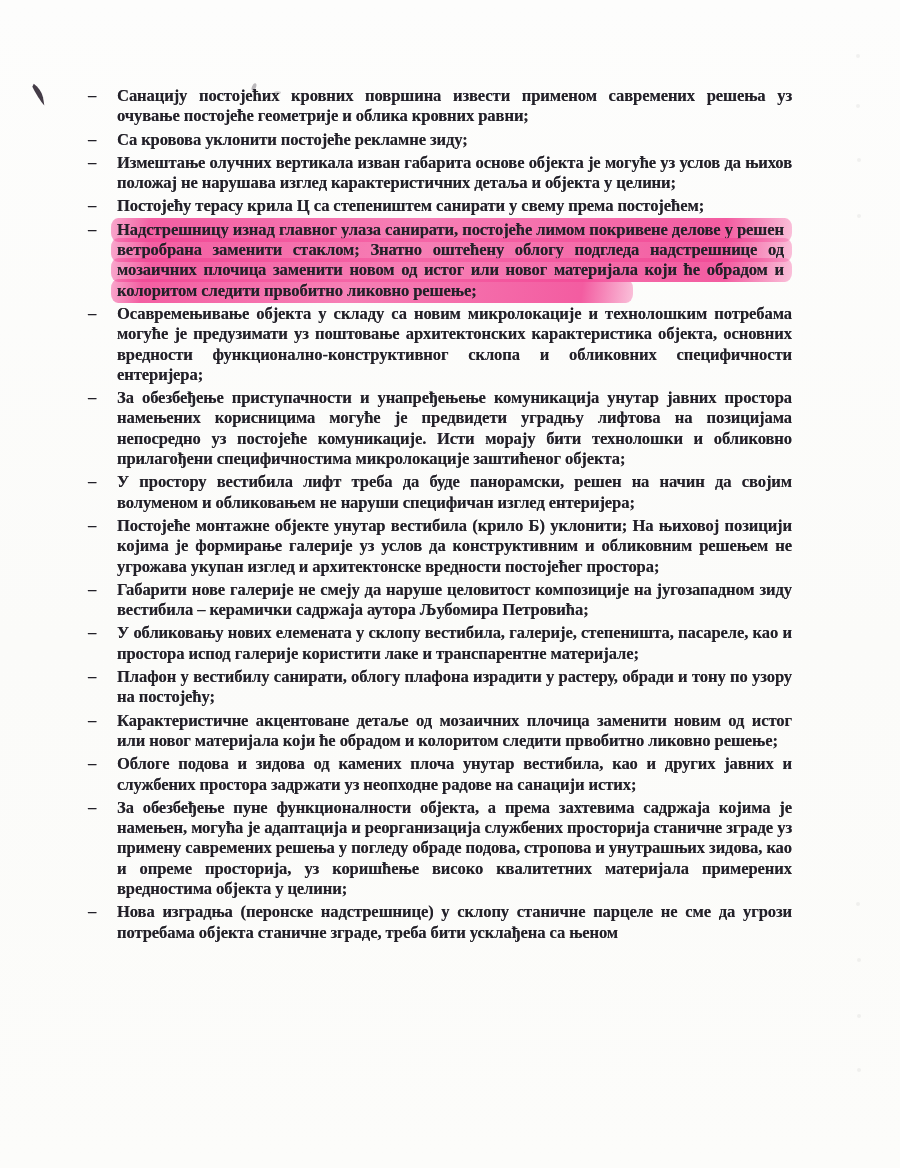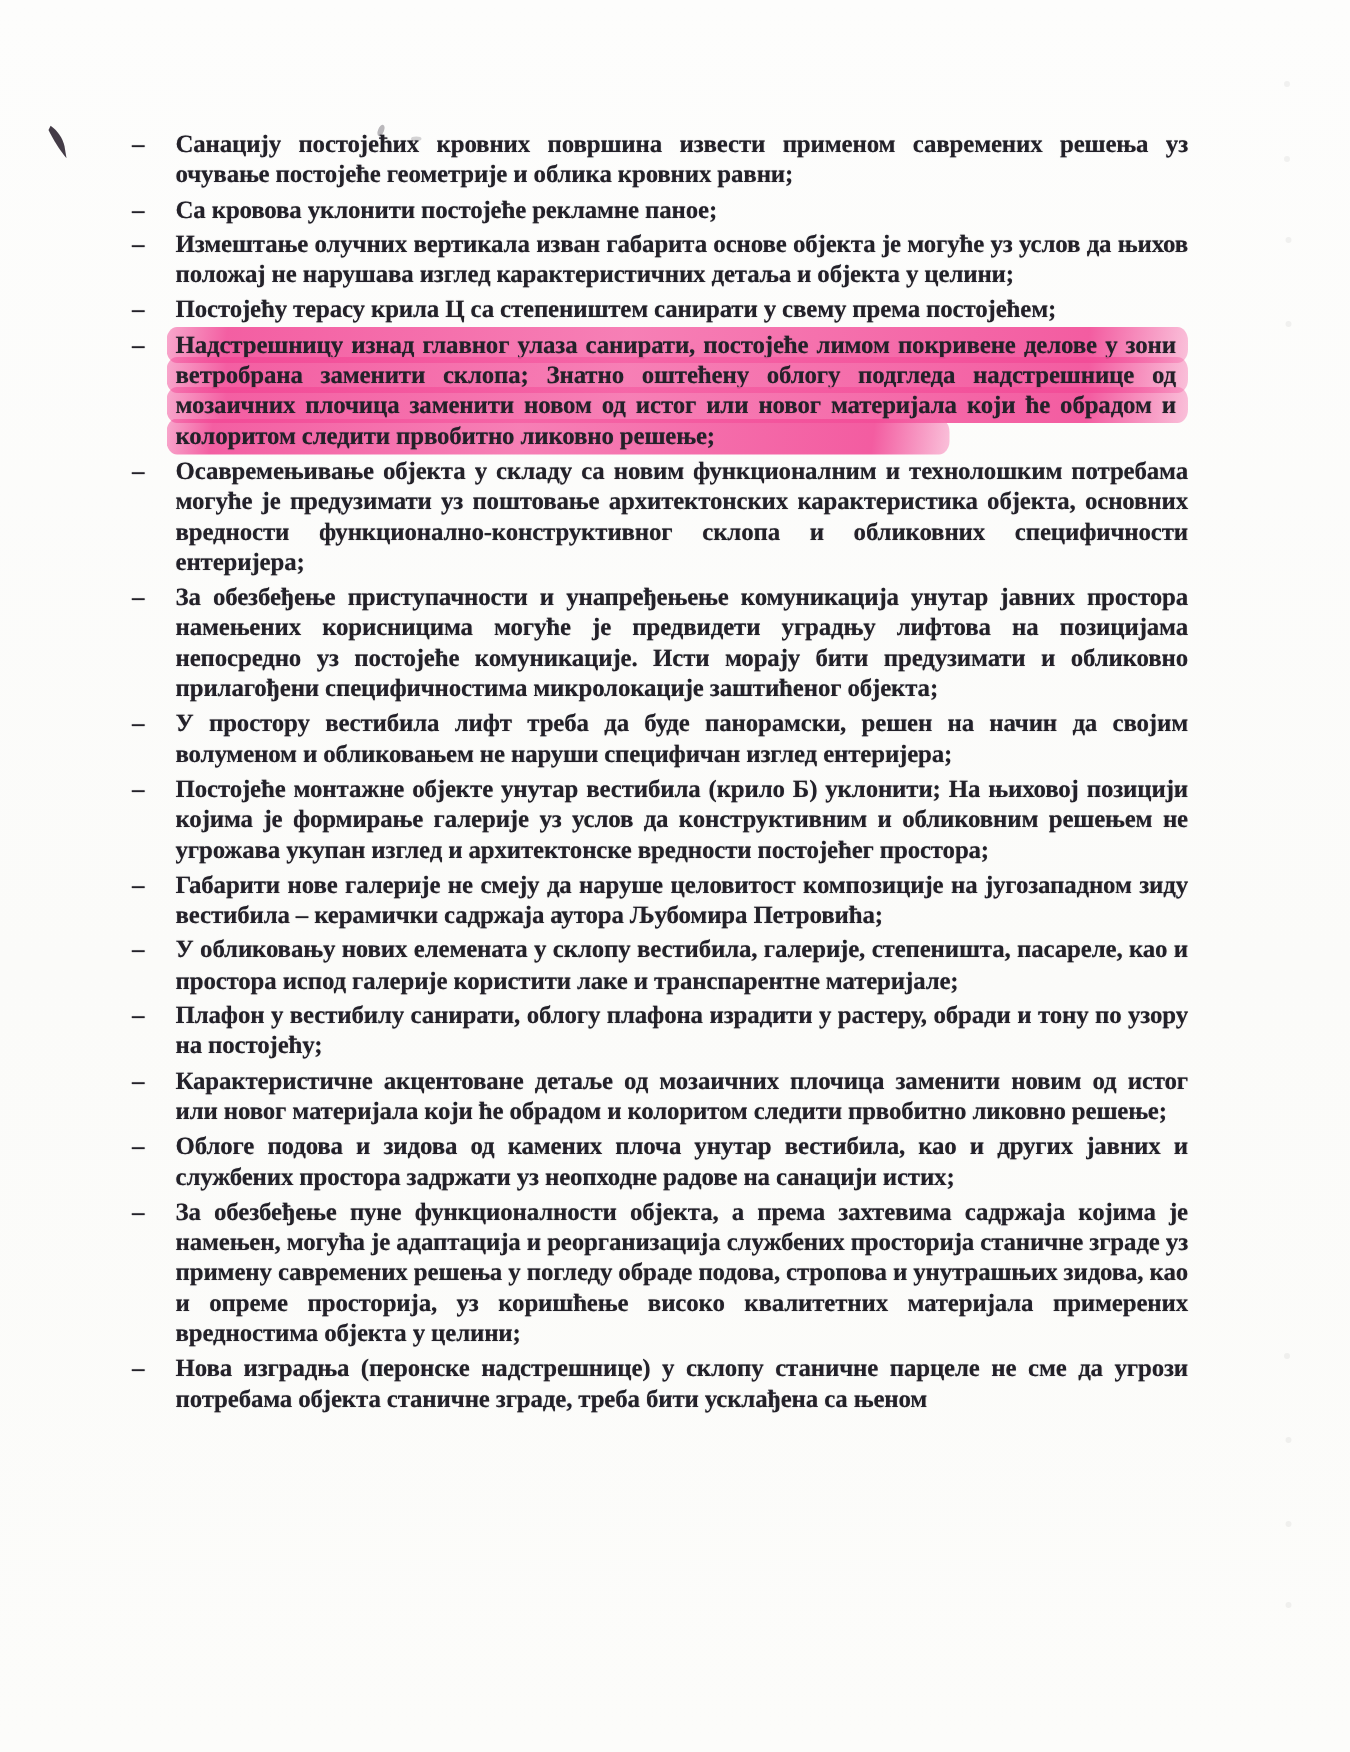--- a/index.html
+++ b/index.html
@@ -80,41 +80,41 @@
   <div class="edge-speck" style="left:857px; top:1068px;"></div>
 
   <div class="doc">
     <ul class="blist">
         <li>
           <span class="dash">–</span>
           <span class="btext">Санацију постојећих кровних површина извести применом савремених решења уз очување постојеће геометрије и облика кровних равни;</span>
         </li>
         <li>
           <span class="dash">–</span>
-          <span class="btext">Са кровова уклонити постојеће рекламне паное;</span>
+          <span class="btext">Са кровова уклонити постојеће рекламне зиду;</span>
         </li>
         <li>
           <span class="dash">–</span>
           <span class="btext">Измештање олучних вертикала изван габарита основе објекта је могуће уз услов да њихов положај не нарушава изглед карактеристичних детаља и објекта у целини;</span>
         </li>
         <li>
           <span class="dash">–</span>
           <span class="btext">Постојећу терасу крила Ц са степеништем санирати у свему према постојећем;</span>
         </li>
         <li>
           <span class="dash">–</span>
-          <span class="btext"><span class="hl"><span>Надстрешницу изнад главног улаза санирати, постојеће лимом покривене делове у зони ветробрана заменити склопа; Знатно оштећену облогу подгледа надстрешнице од мозаичних плочица заменити новом од истог или новог материјала који ће обрадом и колоритом следити првобитно ликовно решење;</span><span class="hl-tail"></span></span></span>
+          <span class="btext"><span class="hl"><span>Надстрешницу изнад главног улаза санирати, постојеће лимом покривене делове у решен ветробрана заменити стаклом; Знатно оштећену облогу подгледа надстрешнице од мозаичних плочица заменити новом од истог или новог материјала који ће обрадом и колоритом следити првобитно ликовно решење;</span><span class="hl-tail"></span></span></span>
         </li>
         <li>
           <span class="dash">–</span>
-          <span class="btext">Осавремењивање објекта у складу са новим функционалним и технолошким потребама могуће је предузимати уз поштовање архитектонских карактеристика објекта, основних вредности функционално-конструктивног склопа и обликовних специфичности ентеријера;</span>
+          <span class="btext">Осавремењивање објекта у складу са новим микролокације и технолошким потребама могуће је предузимати уз поштовање архитектонских карактеристика објекта, основних вредности функционално-конструктивног склопа и обликовних специфичности ентеријера;</span>
         </li>
         <li>
           <span class="dash">–</span>
-          <span class="btext">За обезбеђење приступачности и унапређењење комуникација унутар јавних простора намењених корисницима могуће је предвидети уградњу лифтова на позицијама непосредно уз постојеће комуникације.  Исти морају бити предузимати и обликовно прилагођени специфичностима микролокације заштићеног објекта;</span>
+          <span class="btext">За обезбеђење приступачности и унапређењење комуникација унутар јавних простора намењених корисницима могуће је предвидети уградњу лифтова на позицијама непосредно уз постојеће комуникације.  Исти морају бити технолошки и обликовно прилагођени специфичностима микролокације заштићеног објекта;</span>
         </li>
         <li>
           <span class="dash">–</span>
           <span class="btext">У простору вестибила лифт треба да буде панорамски, решен на начин да својим волуменом и обликовањем не наруши специфичан изглед ентеријера;</span>
         </li>
         <li>
           <span class="dash">–</span>
           <span class="btext">Постојеће монтажне објекте унутар вестибила (крило Б) уклонити; На њиховој позицији којима је формирање галерије уз услов да конструктивним и обликовним решењем не угрожава укупан изглед и архитектонске вредности постојећег простора;</span>
         </li>
         <li>

